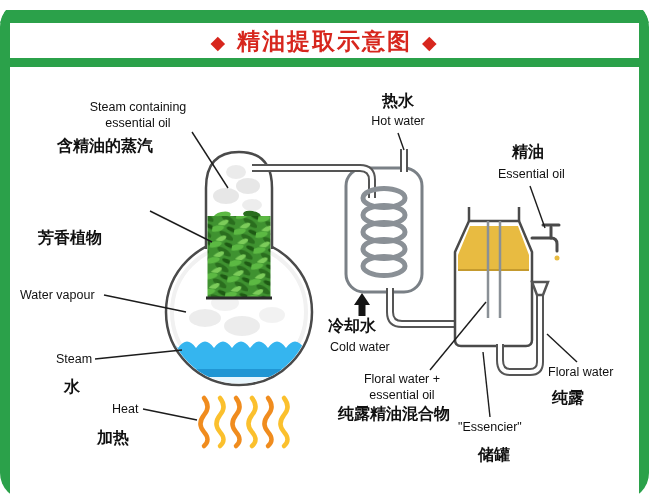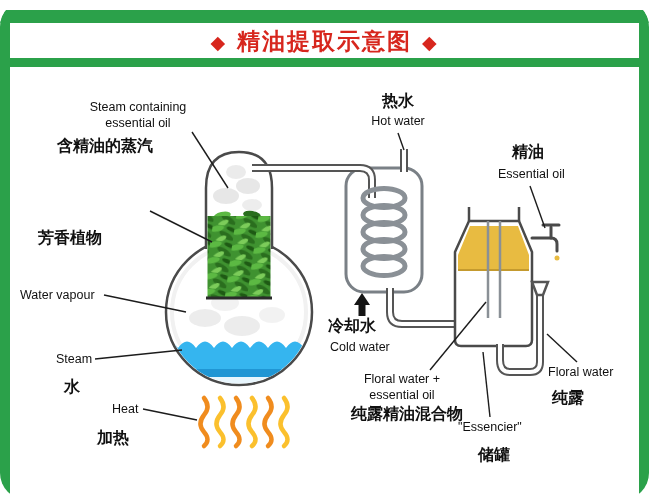--- a/index.html
+++ b/index.html
@@ -161,21 +161,21 @@
   <div class="lbl en ctr" style="left:366px;top:114px;width:64px;">Hot water</div>
 
   <div class="lbl zh" style="left:328px;top:318px;">冷却水</div>
   <div class="lbl en" style="left:330px;top:340px;">Cold water</div>
 
   <div class="lbl zh" style="left:512px;top:144px;">精油</div>
   <div class="lbl en" style="left:498px;top:167px;">Essential oil</div>
 
   <div class="lbl en ctr" style="left:354px;top:372px;width:96px;">Floral water +
 essential oil</div>
-  <div class="lbl zh" style="left:338px;top:406px;margin-left:13px;">纯露精油混合物</div>
+  <div class="lbl zh" style="left:338px;top:406px;">纯露精油混合物</div>
 
   <div class="lbl en" style="left:458px;top:420px;">"Essencier"</div>
   <div class="lbl zh" style="left:478px;top:447px;">储罐</div>
 
   <div class="lbl en" style="left:548px;top:365px;">Floral water</div>
   <div class="lbl zh" style="left:552px;top:390px;">纯露</div>
 
 </div>
 
 </body></html>

